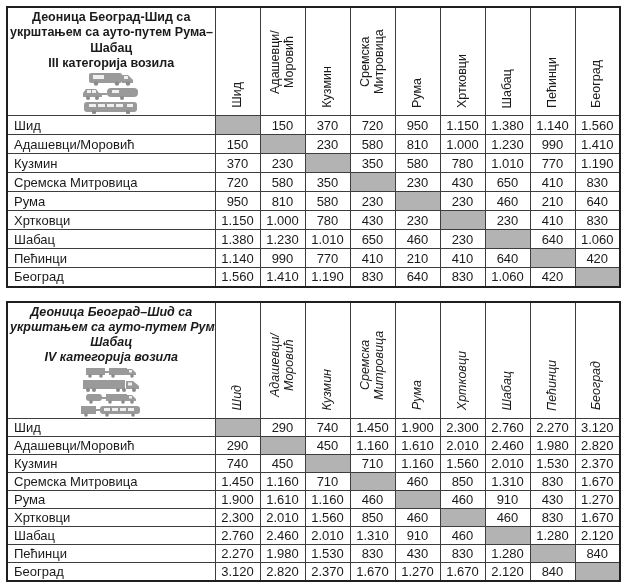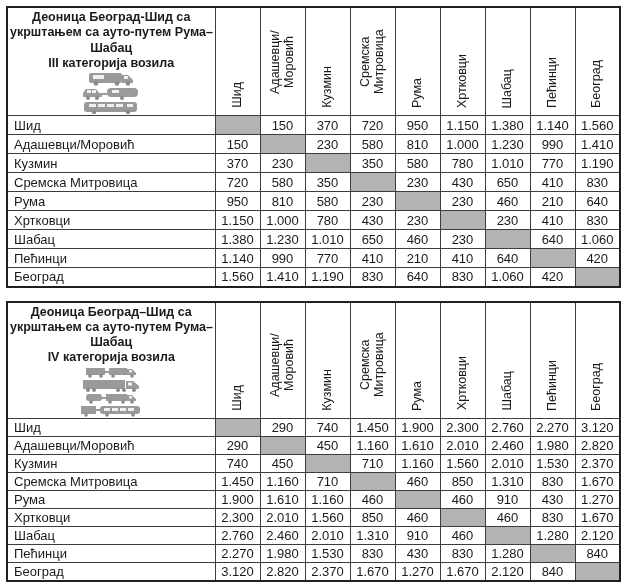--- a/index.html
+++ b/index.html
@@ -36,21 +36,21 @@
     font-size:12.5px;
     line-height:1.1;
   }
   
   tr.drow{height:19px;}
   table[data-table="1"] tr.drow{height:18px;}
   td.rlabel{text-align:left;padding:1px 2px 1px 6px;white-space:nowrap;}
   td.val{text-align:center;padding:1px 2px;}
   td.diag{background:#b3b3b3;}
   .t1 .hrow{height:104px;}
-  .t2 .hrow{height:108px;}
+  .t2 .hrow{height:108px;font-style:italic;}
 </style>
 </head>
 <body>
 
 <table class="toll t1" data-table="0">
   <colgroup>
       <col style="width:208px">
     </colgroup>
   <tbody>
     <tr class="hrow">

